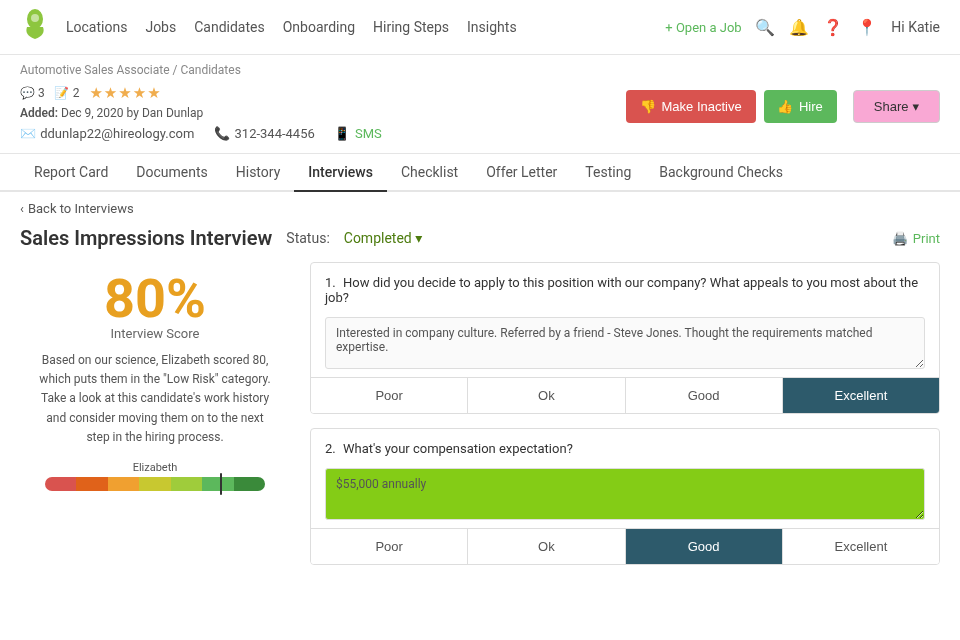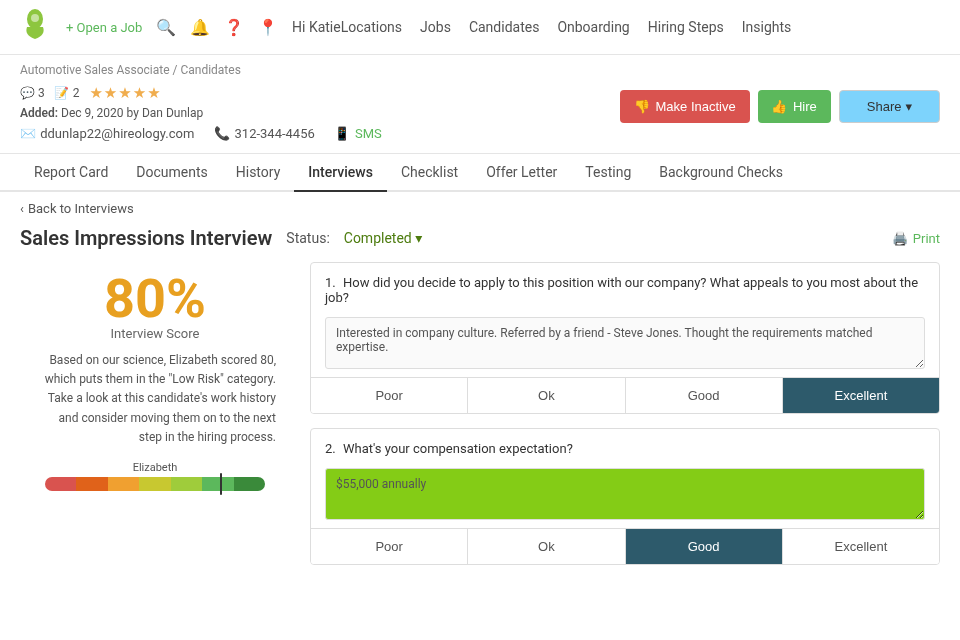--- a/index.html
+++ b/index.html
@@ -9,35 +9,35 @@
 <body>
 
 <nav style="display:flex; align-items:center; padding: 0 20px; height:55px; border-bottom:1px solid #e5e5e5; background:#fff;">
   <div style="margin-right:16px; cursor:pointer;">
     <svg width="30" height="34" viewBox="0 0 30 34" fill="none">
       <ellipse cx="15" cy="10" rx="8" ry="10" fill="#8dc63f"></ellipse>
       <path d="M7 18 Q4 26 15 30 Q26 26 23 18" fill="#8dc63f"></path>
       <circle cx="15" cy="9" r="4" fill="#fff" opacity="0.5"></circle>
     </svg>
   </div>
+  <div style="display:flex; gap:18px; flex:1;">
+    <a style="text-decoration:none; color:#555; font-size:14px; cursor:pointer;">Locations</a>
+    <a style="text-decoration:none; color:#555; font-size:14px; cursor:pointer;">Jobs</a>
+    <a style="text-decoration:none; color:#555; font-size:14px; cursor:pointer;">Candidates</a>
+    <a style="text-decoration:none; color:#555; font-size:14px; cursor:pointer;">Onboarding</a>
+    <a style="text-decoration:none; color:#555; font-size:14px; cursor:pointer;">Hiring Steps</a>
+    <a style="text-decoration:none; color:#555; font-size:14px; cursor:pointer;">Insights</a>
+  </div>
   <div style="display:flex; align-items:center; gap:14px;">
     <span style="color:#5cb85c; font-size:13px; cursor:pointer;">+ Open a Job</span>
     <span style="color:#777; font-size:16px; cursor:pointer;">🔍</span>
     <span style="color:#777; font-size:16px; cursor:pointer;">🔔</span>
     <span style="color:#777; font-size:16px; cursor:pointer;">❓</span>
     <span style="color:#777; font-size:16px; cursor:pointer;">📍</span>
     <span style="font-size:14px; color:#555; cursor:pointer;">Hi Katie</span>
-  </div>
-  <div style="display:flex; gap:18px; flex:1;">
-    <a style="text-decoration:none; color:#555; font-size:14px; cursor:pointer;">Locations</a>
-    <a style="text-decoration:none; color:#555; font-size:14px; cursor:pointer;">Jobs</a>
-    <a style="text-decoration:none; color:#555; font-size:14px; cursor:pointer;">Candidates</a>
-    <a style="text-decoration:none; color:#555; font-size:14px; cursor:pointer;">Onboarding</a>
-    <a style="text-decoration:none; color:#555; font-size:14px; cursor:pointer;">Hiring Steps</a>
-    <a style="text-decoration:none; color:#555; font-size:14px; cursor:pointer;">Insights</a>
   </div>
 </nav>
 
 <div style="padding: 8px 20px 3px; font-size: 12px; color:#888;">
   <a style="color:#888; text-decoration:none;">Automotive Sales Associate</a>
   <span> / </span>
   <a style="color:#888; text-decoration:none;">Candidates</a>
 </div>
 
 <div style="padding: 4px 20px 12px; border-bottom: 1px solid #e5e5e5; position:relative;">
@@ -75,21 +75,21 @@
 
   <div style="position:absolute; right:20px; top:10px; display:flex; gap:8px;">
     <button style="background:#d9534f; color:#fff; border:none; padding:8px 14px; border-radius:4px; cursor:pointer; font-size:13px; display:flex; align-items:center; gap:5px;">
       <span>👎</span>
       <span>Make Inactive</span>
     </button>
     <button style="background:#5cb85c; color:#fff; border:none; padding:8px 14px; border-radius:4px; cursor:pointer; font-size:13px; display:flex; align-items:center; gap:5px;">
       <span>👍</span>
       <span>Hire</span>
     </button>
-    <button style="background:#7dd3fc; color:#333; border:1px solid #ccc; padding:8px 27px; border-radius:4px; cursor:pointer; font-size:13px; display:flex; align-items:center; gap:4px;">
+    <button style="background:#f9a8d4; color:#333; border:1px solid #ccc; padding:8px 20px; border-radius:4px; cursor:pointer; font-size:13px; display:flex; align-items:center; gap:4px;margin-left:8px;">
       <span>Share</span>
       <span>▾</span>
     </button>
   </div>
 </div>
 
 <nav style="display:flex; padding: 0 20px; border-bottom: 2px solid #e5e5e5;">
   <a style="padding:10px 14px; font-size:14px; color:#555; cursor:pointer; text-decoration:none; border-bottom:2px solid transparent; margin-bottom:-2px;">Report Card</a>
   <a style="padding:10px 14px; font-size:14px; color:#555; cursor:pointer; text-decoration:none; border-bottom:2px solid transparent; margin-bottom:-2px;">Documents</a>
   <a style="padding:10px 14px; font-size:14px; color:#555; cursor:pointer; text-decoration:none; border-bottom:2px solid transparent; margin-bottom:-2px;">History</a>
@@ -121,21 +121,21 @@
       <span>Print</span>
     </span>
   </div>
 
   <div style="display:flex; gap:20px;">
 
     <div style="width:270px; flex-shrink:0;">
       <div style="text-align:center; padding:10px 10px 10px;">
         <div style="font-size:54px; font-weight:700; color:#e8a020; line-height:1;">80%</div>
         <div style="font-size:13px; color:#666; margin-bottom:10px;">Interview Score</div>
-        <div style="font-size:12px; color:#555; line-height:1.6; text-align:right; padding:0 4px; margin-bottom:14px;">Based on our science, Elizabeth scored 80, which puts them in the "Low Risk" category. Take a look at this candidate's work history and consider moving them on to the next step in the hiring process.</div>
+        <div style="font-size:12px; color:#555; line-height:1.6; text-align:center; padding:0 4px; margin-bottom:14px;">Based on our science, Elizabeth scored 80, which puts them in the "Low Risk" category. Take a look at this candidate's work history and consider moving them on to the next step in the hiring process.</div>
         <div>
           <div style="font-size:11px; color:#555; margin-bottom:3px; text-align:center;">Elizabeth</div>
           <div style="position:relative; width:220px; margin:0 auto;">
             <div style="display:flex; height:14px; border-radius:7px; overflow:hidden; width:220px;">
               <div style="background:#d9534f; flex:1;"></div>
               <div style="background:#e0621a; flex:1;"></div>
               <div style="background:#f0a030; flex:1;"></div>
               <div style="background:#c8c830; flex:1;"></div>
               <div style="background:#9fcc3b; flex:1;"></div>
               <div style="background:#5cb85c; flex:1;"></div>

